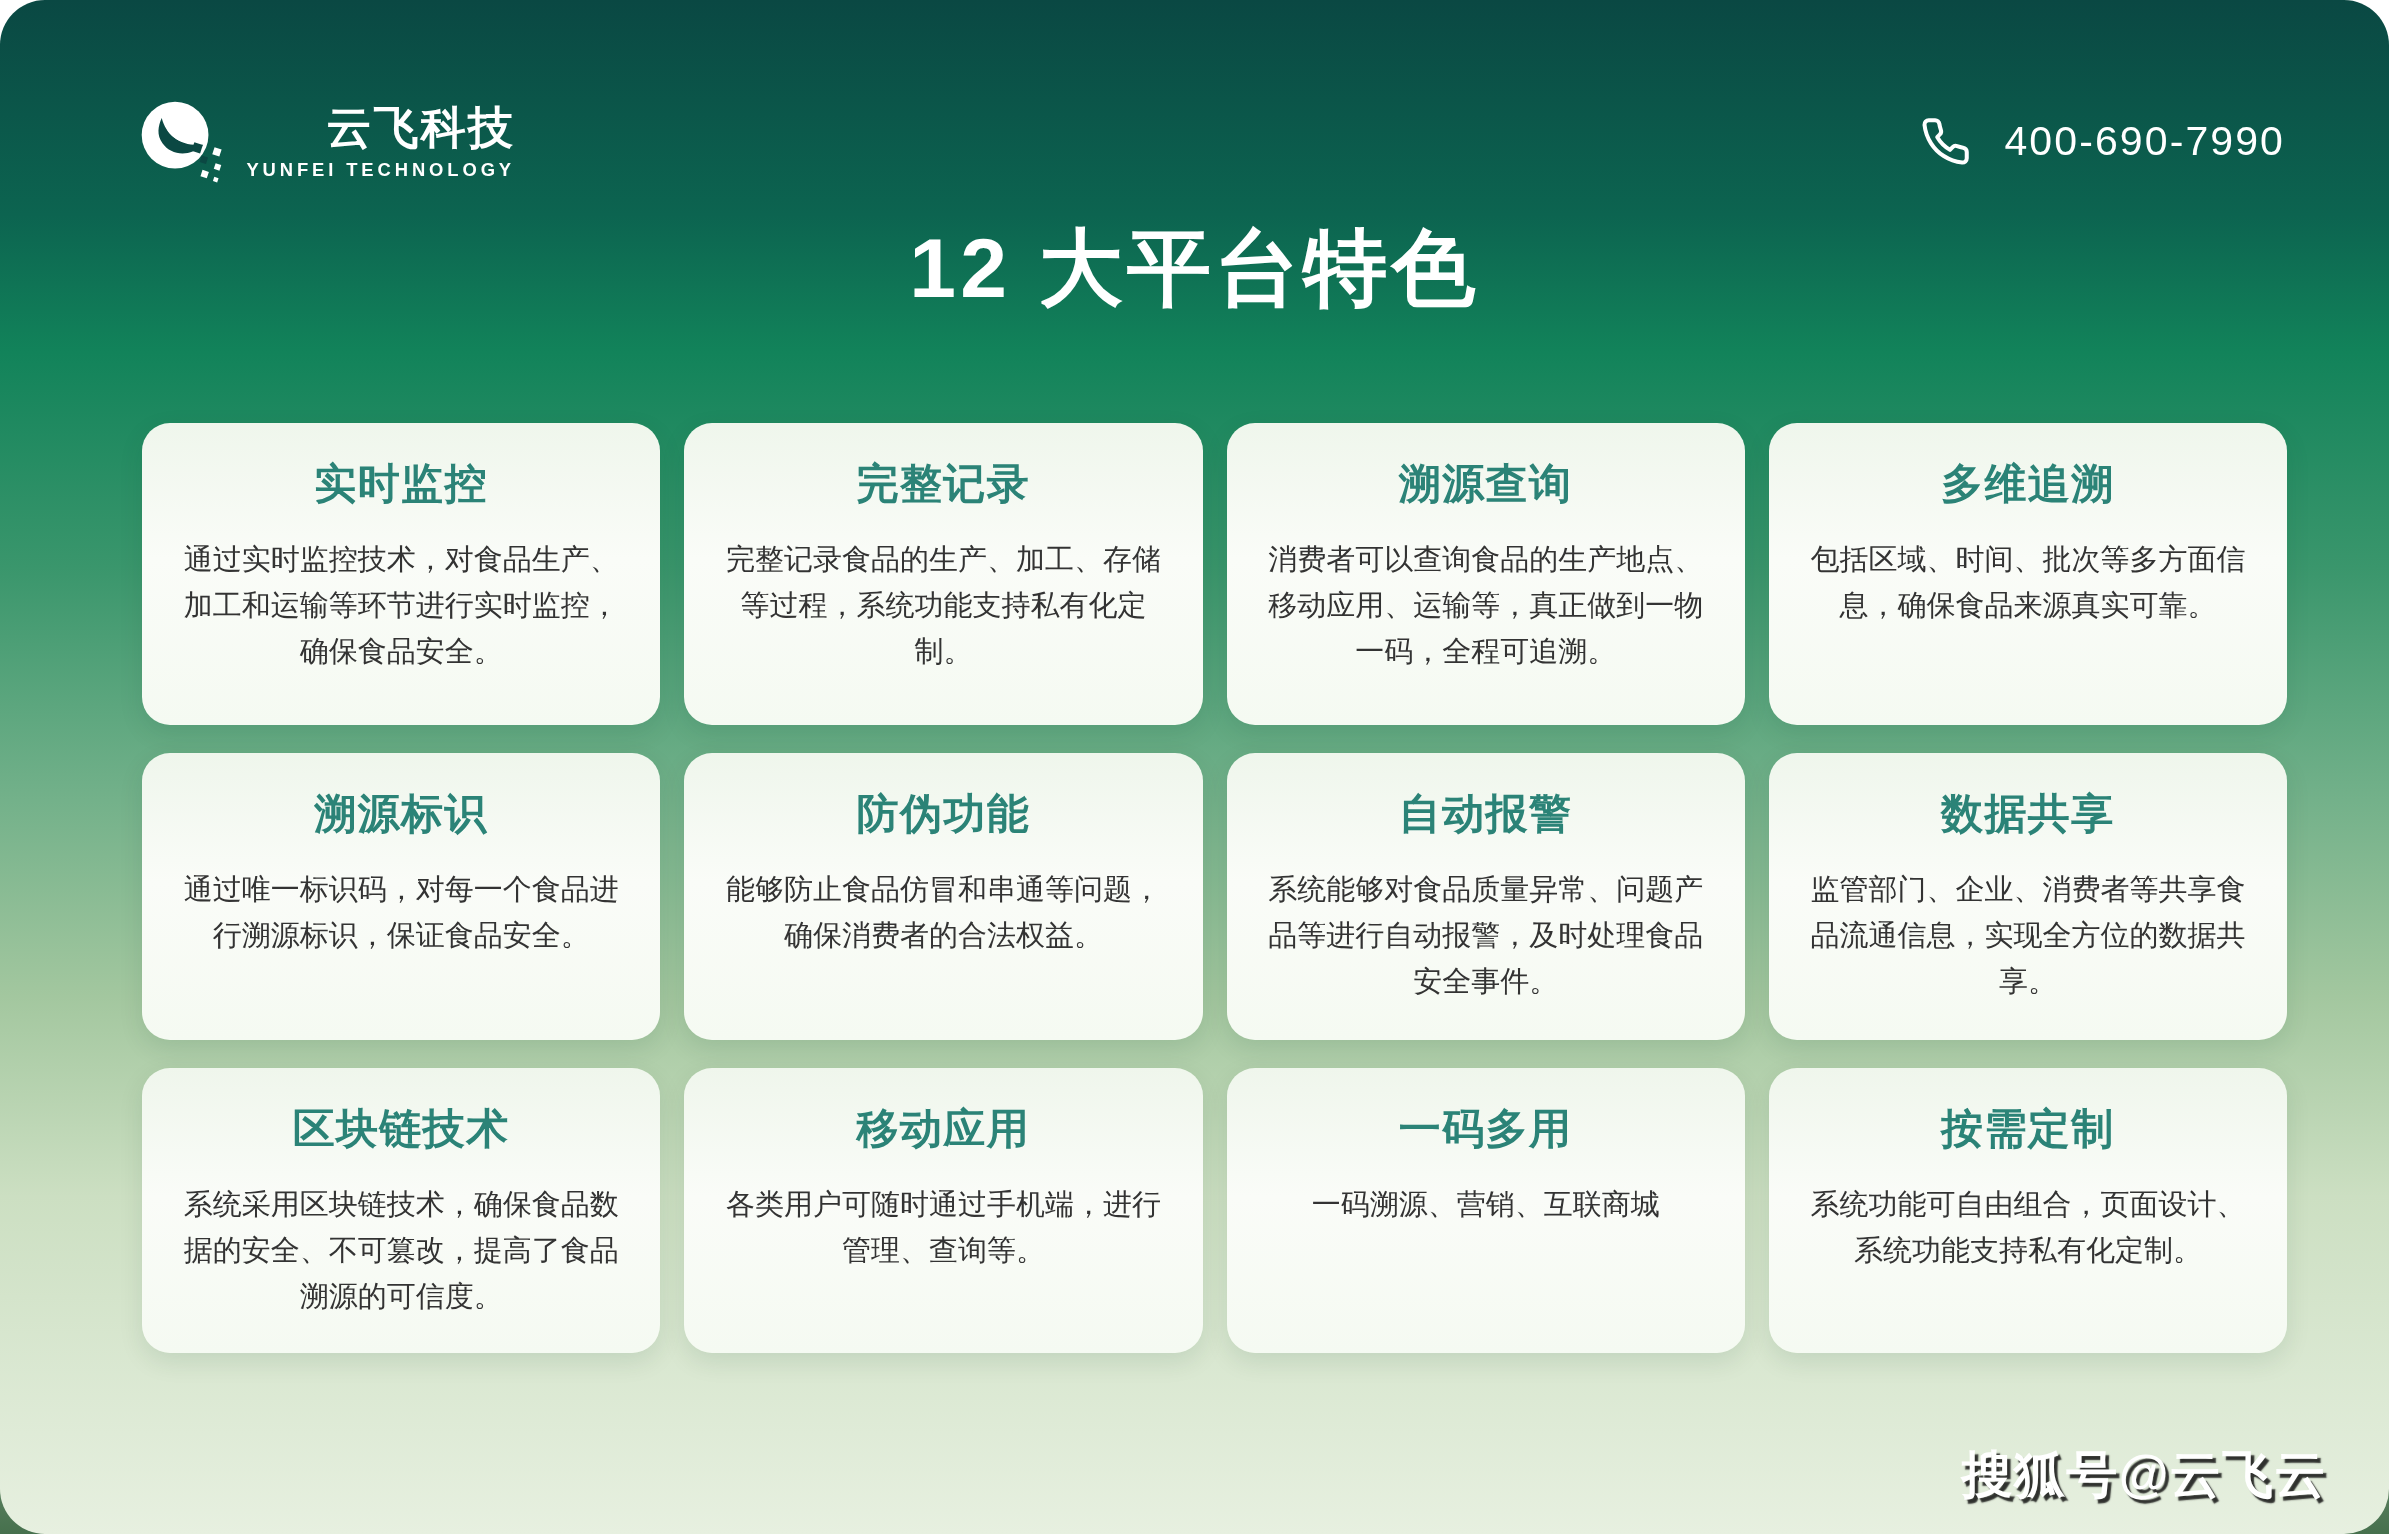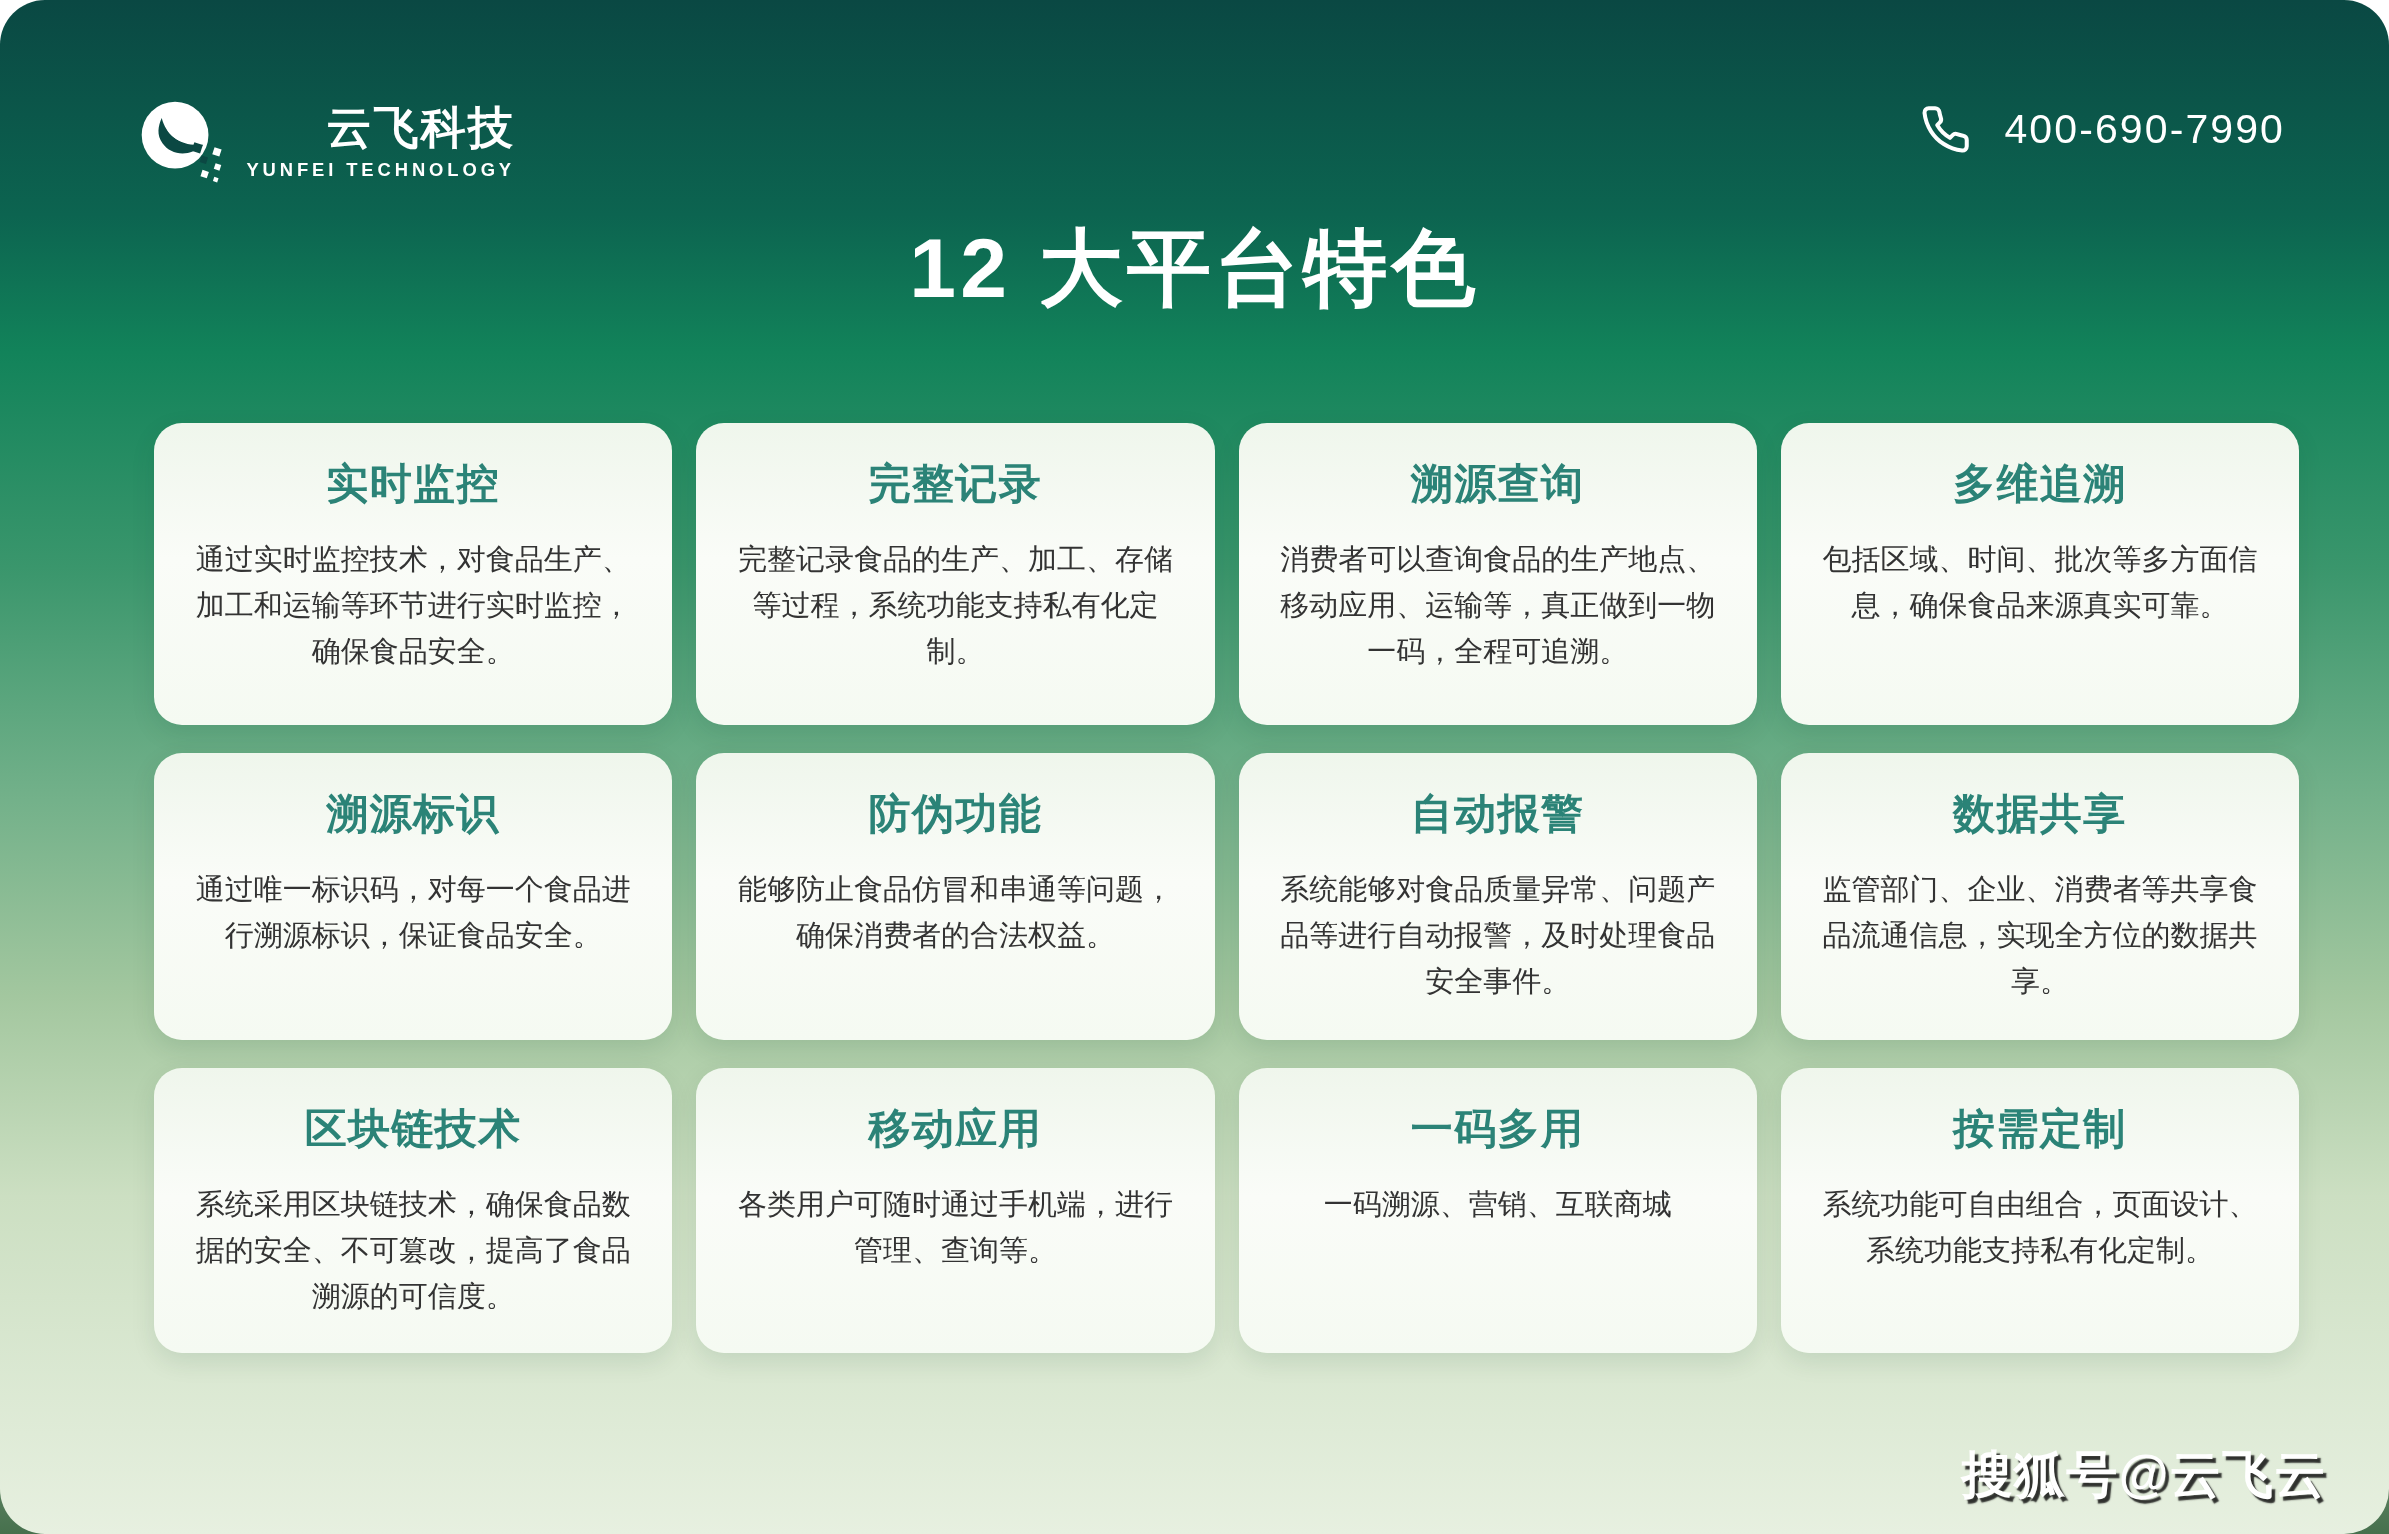--- a/index.html
+++ b/index.html
@@ -22,32 +22,32 @@
       #a3c79f 65%,
       #ccdfc2 78%,
       #e7f0e0 100%);
   }
   
   .logo { position: absolute; left: 137px; top: 98px; display: flex; align-items: center; gap: 18.4px; }
   .logo-icon { width: 91px; height: 89px; }
   .logo-text { display: flex; flex-direction: column; align-items: flex-end; }
   .logo-name { color: #ffffff; font-size: 45px; font-weight: 800; letter-spacing: 2.1px; line-height: 1.05; }
   .logo-sub { color: #ffffff; font-size: 18.4px; font-weight: 700; letter-spacing: 3.9px; margin-top: 7px; }
-  .phone { position: absolute; right: 104px; top: 104px; display: flex; align-items: center; gap: 33px; }
+  .phone { position: absolute; right: 104px; top: 116px; display: flex; align-items: center; gap: 33px; }
   .phone-icon { width: 51px; height: 51px; }
   .phone-number { color: #ffffff; font-size: 41px; font-weight: 500; letter-spacing: 2.1px; }
   
   .main-title {
     position: absolute; top: 212px; left: 0; width: 100%;
     text-align: center; color: #ffffff;
     font-size: 84px; font-weight: 800; letter-spacing: 4.2px;
   }
   
   .grid {
-    position: absolute; left: 154px; top: 423px; width: 2145px;
+    position: absolute; left: 142px; top: 423px; width: 2145px;
     display: grid;
     grid-template-columns: repeat(4, 1fr);
     grid-template-rows: 302px 287px 285px;
     column-gap: 24px; row-gap: 28px;
   }
   .card {
     background: linear-gradient(180deg, #eff6ec 0%, #fafcf8 45%, #f5faf2 100%);
     border-radius: 28px;
     box-shadow: 0 8.5px 24px rgba(0, 60, 40, 0.10);
     padding: 33px 40px 0 40px;

